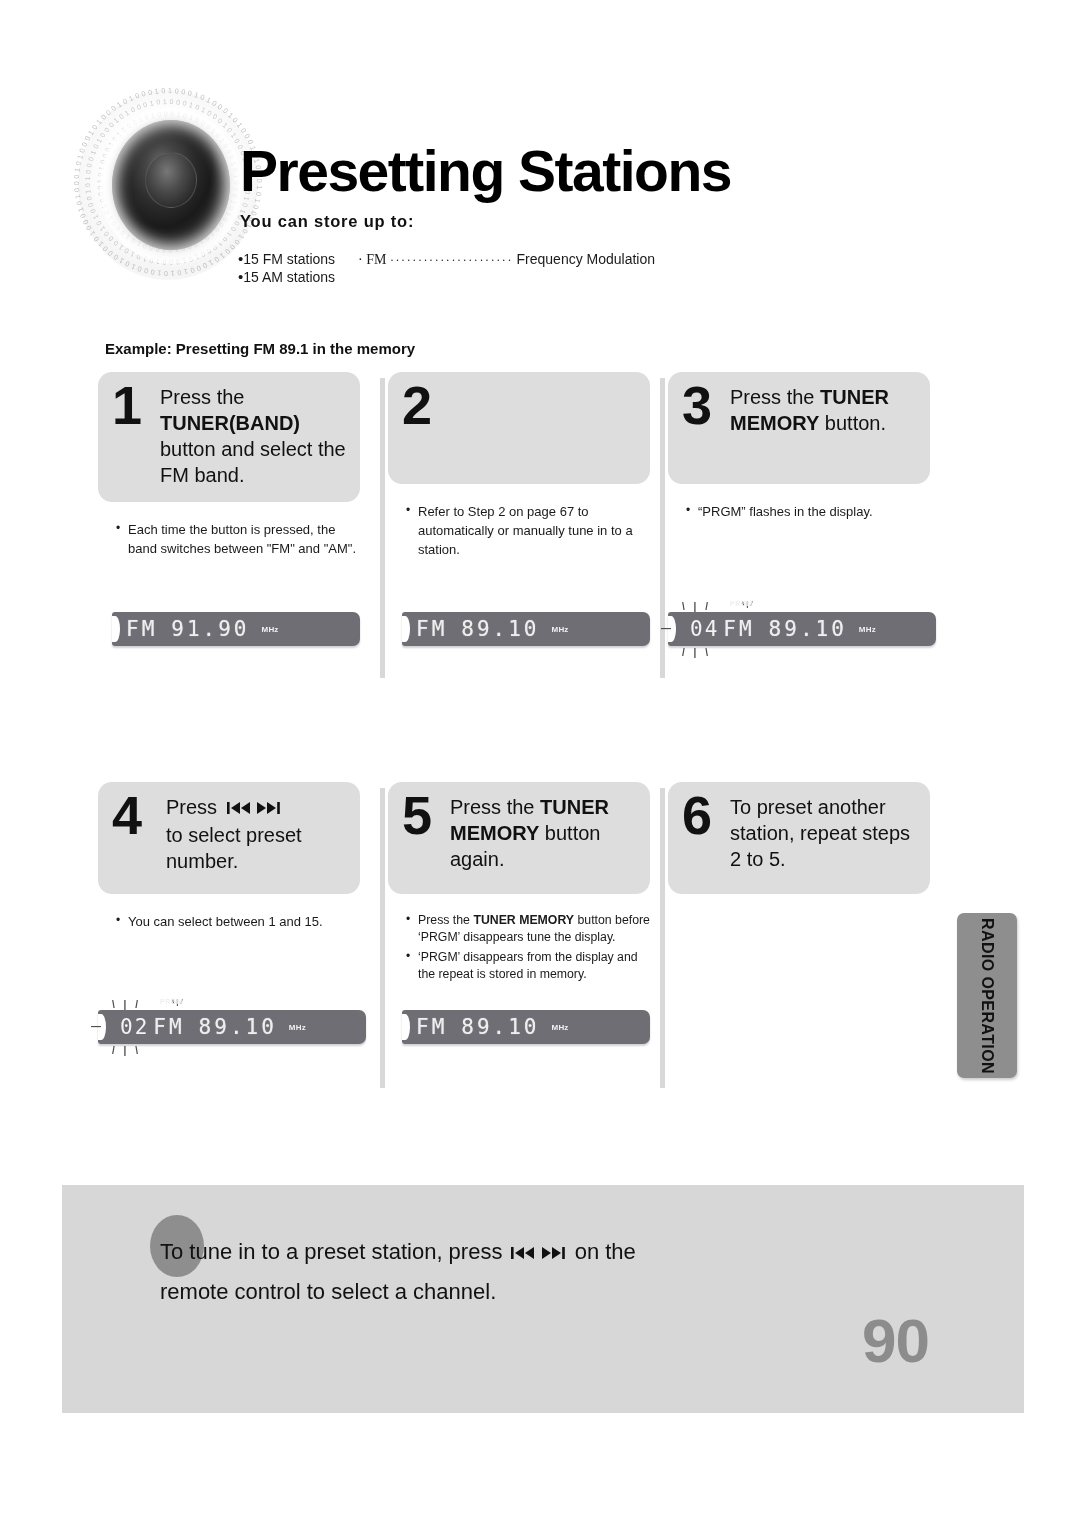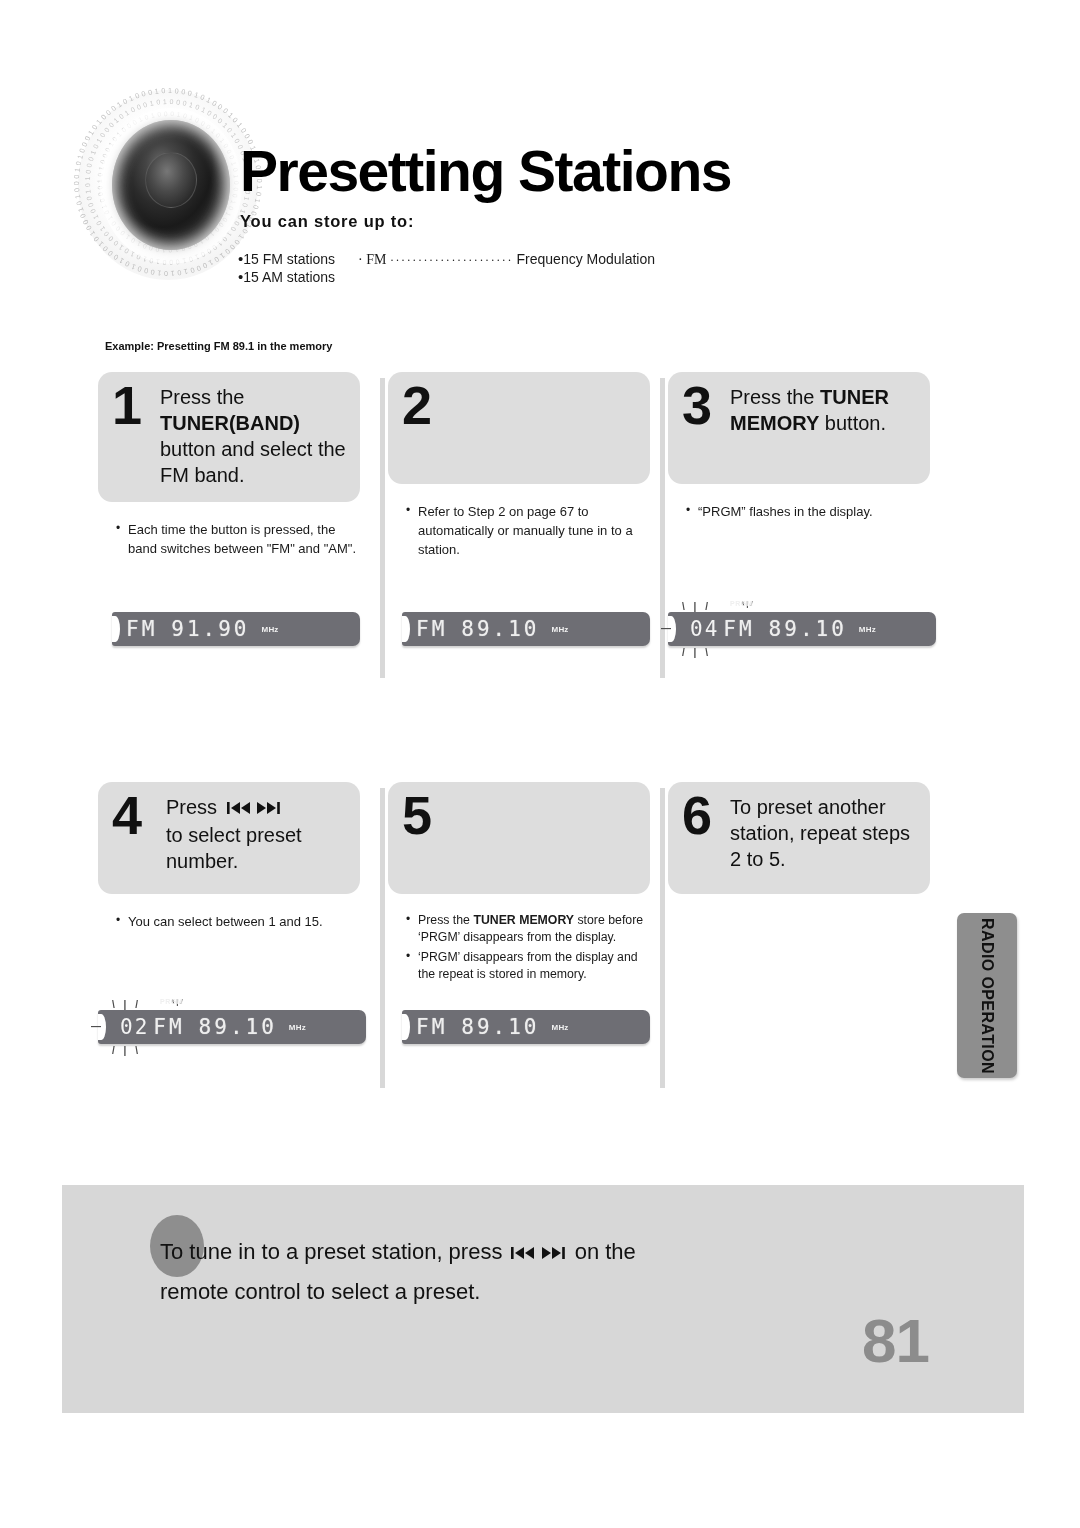--- a/index.html
+++ b/index.html
@@ -74,21 +74,21 @@
   .abbr-line {
     font-size: 14px; color: #1a1a1a; line-height: 18px; white-space: nowrap;
     font-family: "Liberation Serif", serif;
   }
   .abbr-line .term { font-family: "Liberation Serif", serif; }
   .abbr-line .lead { letter-spacing: 1.6px; font-size: 12px; }
   .abbr-line .meaning { font-family: "Liberation Sans", sans-serif; }
 
   #example-line {
     position: absolute; left: 105px; top: 340px;
-    font-size: 11px; font-weight: bold; color: #111;
+    font-size: 15px; font-weight: bold; color: #111;
   }
 
   
   #steps { position: absolute; left: 98px; top: 372px; width: 880px; }
   .steprow { position: relative; height: 410px; }
   .stepcell { position: absolute; top: 0; width: 286px; height: 410px; }
   .stepcell.c0 { left: 0; }
   .stepcell.c1 { left: 290px; }
   .stepcell.c2 { left: 570px; }
   .divider {
@@ -592,24 +592,29 @@
           <span class="prgm-tag">PRGM</span>
           <span class="seg" style="margin-left:14px">89.10</span>
           <span class="mhz">MHz</span>
         </div>
       </div>
     </div>
 
     <div class="stepcell c1">
       <div class="stepbox" style="min-height:112px">
         <span class="stepnum">5</span>
+        <div class="steptext">
+          <span>Press the</span>
+          <b>TUNER MEMORY</b>
+          <span>button again.</span>
+        </div>
       </div>
       <div class="notes">
         <div class="note small">
-          <span>Press the </span><b>TUNER MEMORY</b><span> store before ‘PRGM’ disappears from the display.</span>
+          <span>Press the </span><b>TUNER MEMORY</b><span> button before ‘PRGM’ disappears tune the display.</span>
         </div>
         <div class="note small">‘PRGM’ disappears from the display and the repeat is stored in memory.</div>
       </div>
       <div class="lcdwrap" style="top:228px;width:248px">
         <div class="lcd">
           <span class="seg">FM</span>
           <span class="seg" style="margin-left:14px">89.10</span>
           <span class="mhz">MHz</span>
         </div>
       </div>
@@ -639,17 +644,17 @@
         <polygon points="23,2 23,14 14,8" fill="#111"></polygon>
       </svg>
     </span><span class="skip-inline" style="display:inline-block;vertical-align:-2px;margin:0 4px 0 0">
       <svg width="26" height="16" viewBox="0 0 26 16">
         <polygon points="3,2 3,14 12,8" fill="#111"></polygon>
         <polygon points="13,2 13,14 22,8" fill="#111"></polygon>
         <rect x="23.2" y="2" width="2.6" height="12" fill="#111"></rect>
       </svg>
     </span>
     <span>on the</span><br>
-    <span>remote control to select a preset.</span>
+    <span>remote control to select a channel.</span>
   </div>
 </div>
 
-<div id="page-number">81</div>
+<div id="page-number">90</div>
 
 </body></html>

